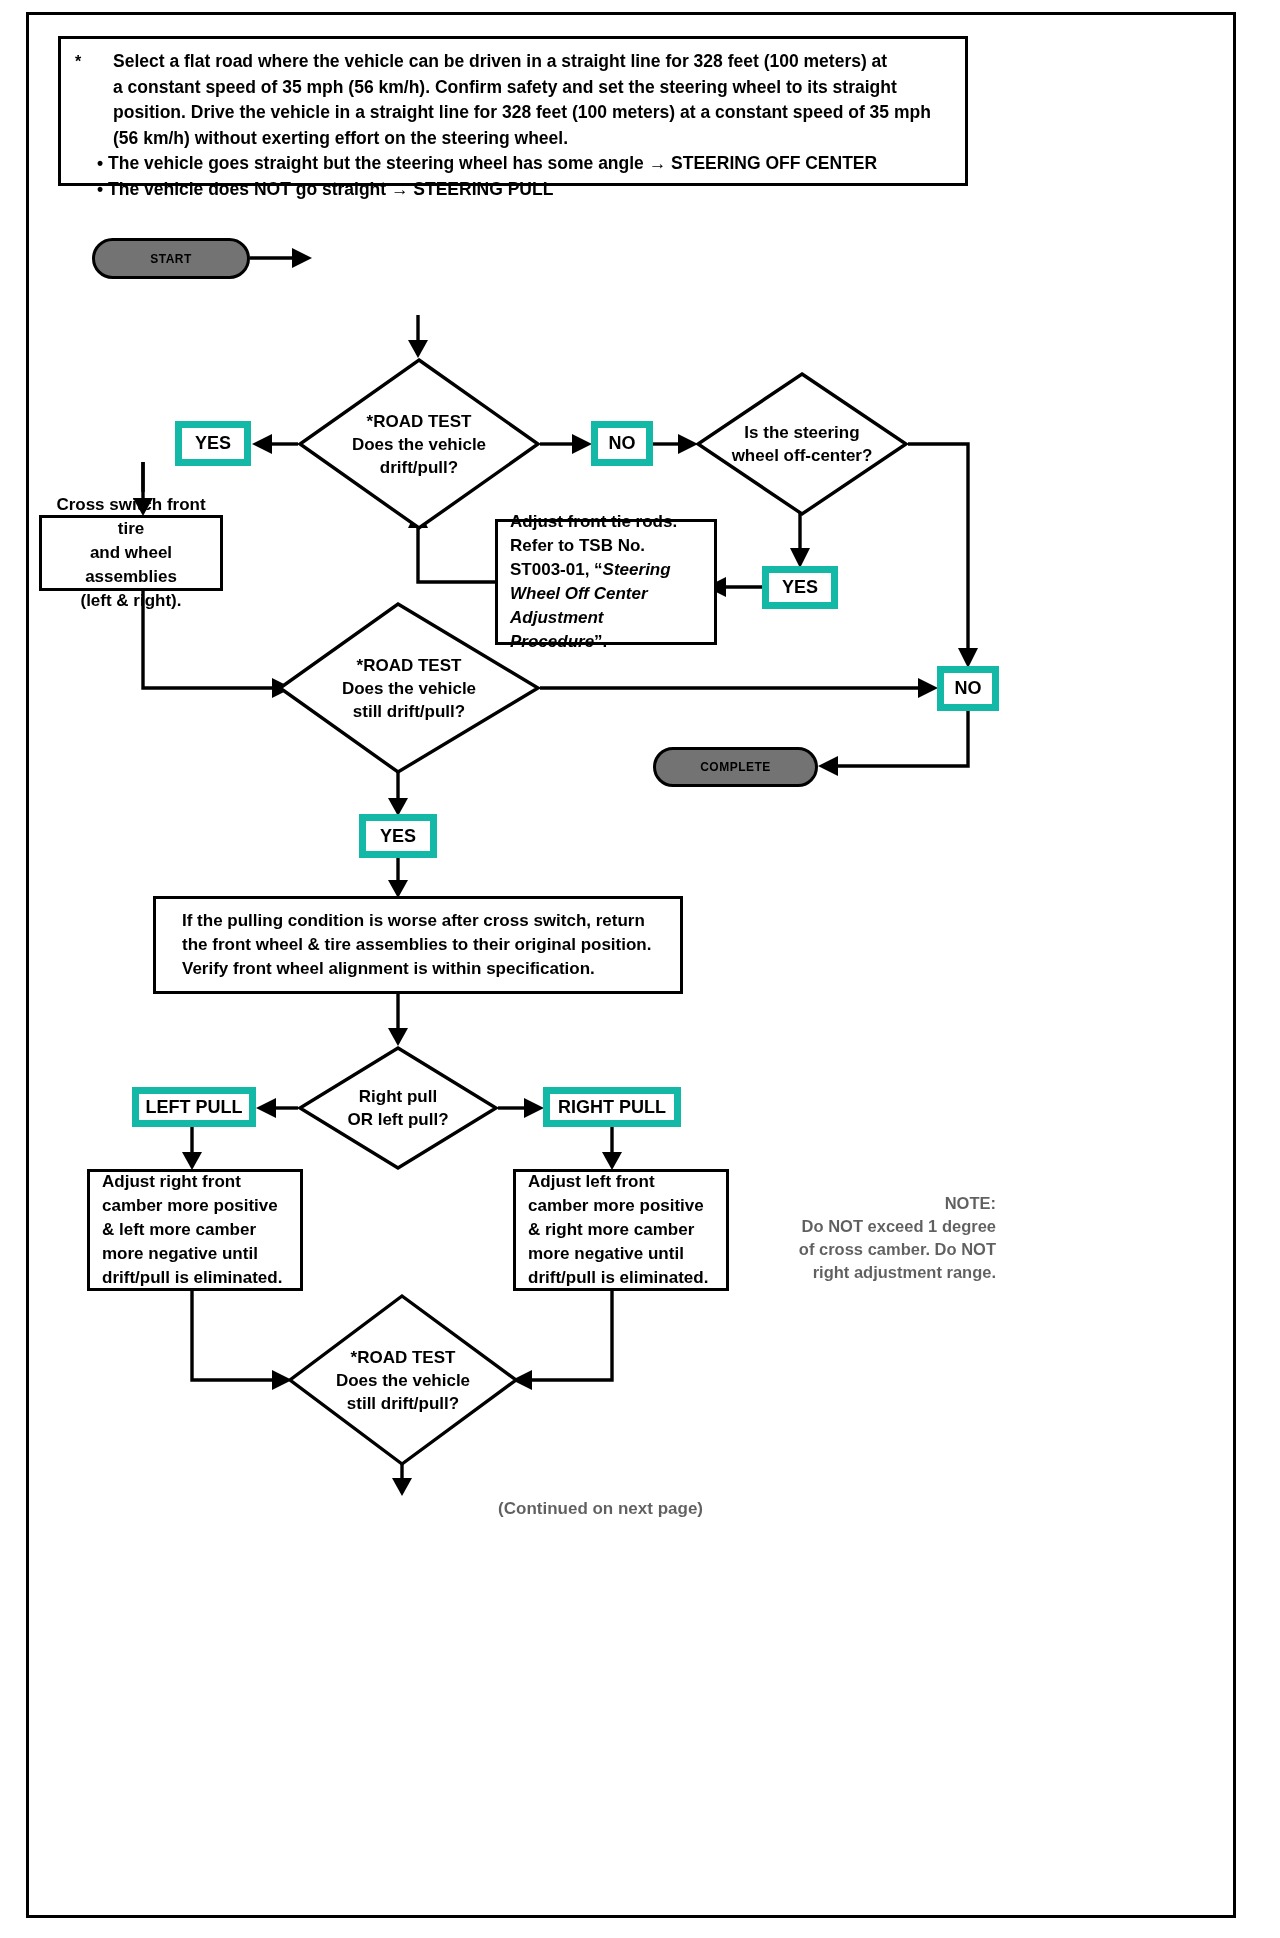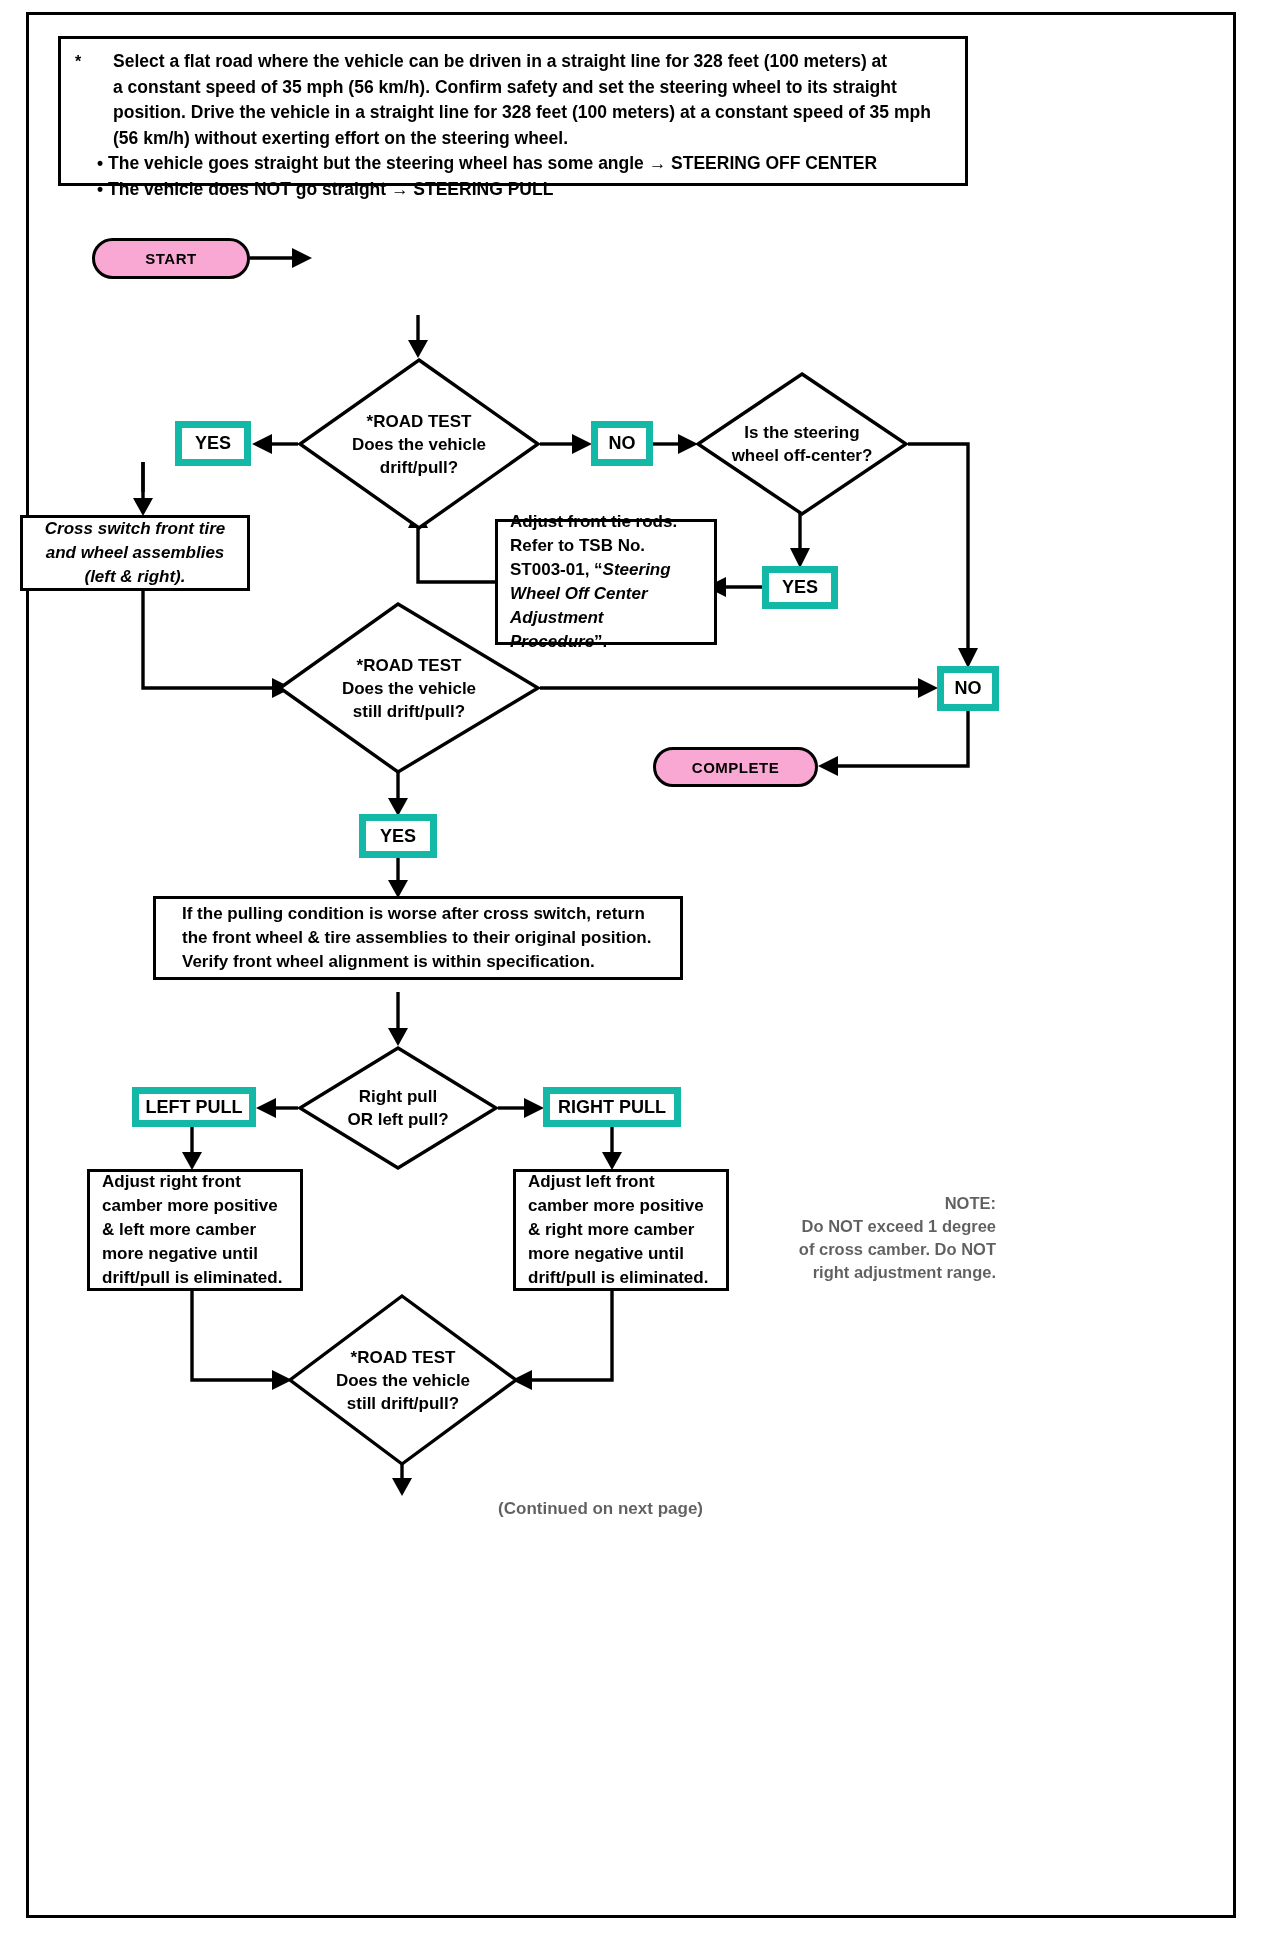--- a/index.html
+++ b/index.html
@@ -44,22 +44,22 @@
   
   .lbl{
     border:7px solid #14b8a6;background:#fff;
     font-weight:bold;font-size:18px;color:#000;
     display:flex;align-items:center;justify-content:center;
     text-align:center;
   }
 
   
   .term{
-    border:3px solid #000;background:#f9a8d4;border-radius:999px;
-    font-weight:bold;font-size:15px;letter-spacing:.5px;color:#000;
+    border:3px solid #000;background:#737373;border-radius:999px;
+    font-weight:bold;font-size:12px;letter-spacing:.5px;color:#000;
     display:flex;align-items:center;justify-content:center;
   }
 
   
   .diamond{}
   .diamond svg{position:absolute;left:0;top:0;overflow:visible;}
   .diamond .dtext{
     position:absolute;left:0;top:0;width:100%;height:100%;
     display:flex;flex-direction:column;align-items:center;justify-content:center;
     font-weight:bold;font-size:17px;line-height:23px;text-align:center;color:#000;
@@ -208,21 +208,21 @@
   </div>
 
   <div class="node lbl" style="left:762px;top:566px;width:76px;height:43px;">
     <span>YES</span>
   </div>
 
   <div class="node lbl" style="left:937px;top:666px;width:62px;height:45px;">
     <span>NO</span>
   </div>
 
-  <div class="node box pad center" style="left:20px;top:515px;width:230px;height:76px;font-style:italic;">
+  <div class="node box pad center" style="left:39px;top:515px;width:184px;height:76px;">
     <div>Cross switch front tire</div>
     <div>and wheel assemblies</div>
     <div>(left &amp; right).</div>
   </div>
 
   <div class="node box pad left" style="left:495px;top:519px;width:222px;height:126px;">
     <div>Adjust front tie rods.</div>
     <div>Refer to TSB No.</div>
     <div>
       <span>ST003-01, “</span><span class="it">Steering</span>
@@ -245,21 +245,21 @@
   </div>
 
   <div class="node term" style="left:653px;top:747px;width:165px;height:40px;">
     <span>COMPLETE</span>
   </div>
 
   <div class="node lbl" style="left:359px;top:814px;width:78px;height:44px;">
     <span>YES</span>
   </div>
 
-  <div class="node box pad left" style="left:153px;top:896px;width:530px;height:84px;">
+  <div class="node box pad left" style="left:153px;top:896px;width:530px;height:98px;">
     <div style="padding-left:14px;">If the pulling condition is worse after cross switch, return</div>
     <div style="padding-left:14px;">the front wheel &amp; tire assemblies to their original position.</div>
     <div style="padding-left:14px;">Verify front wheel alignment is within specification.</div>
   </div>
 
   <div class="node diamond" style="left:298px;top:1046px;width:200px;height:124px;">
     <svg width="200" height="124" viewBox="0 0 200 124">
       <polygon points="100,2 198,62 100,122 2,62" fill="#fff" stroke="#000" stroke-width="3.4"></polygon>
     </svg>
     <div class="dtext">

